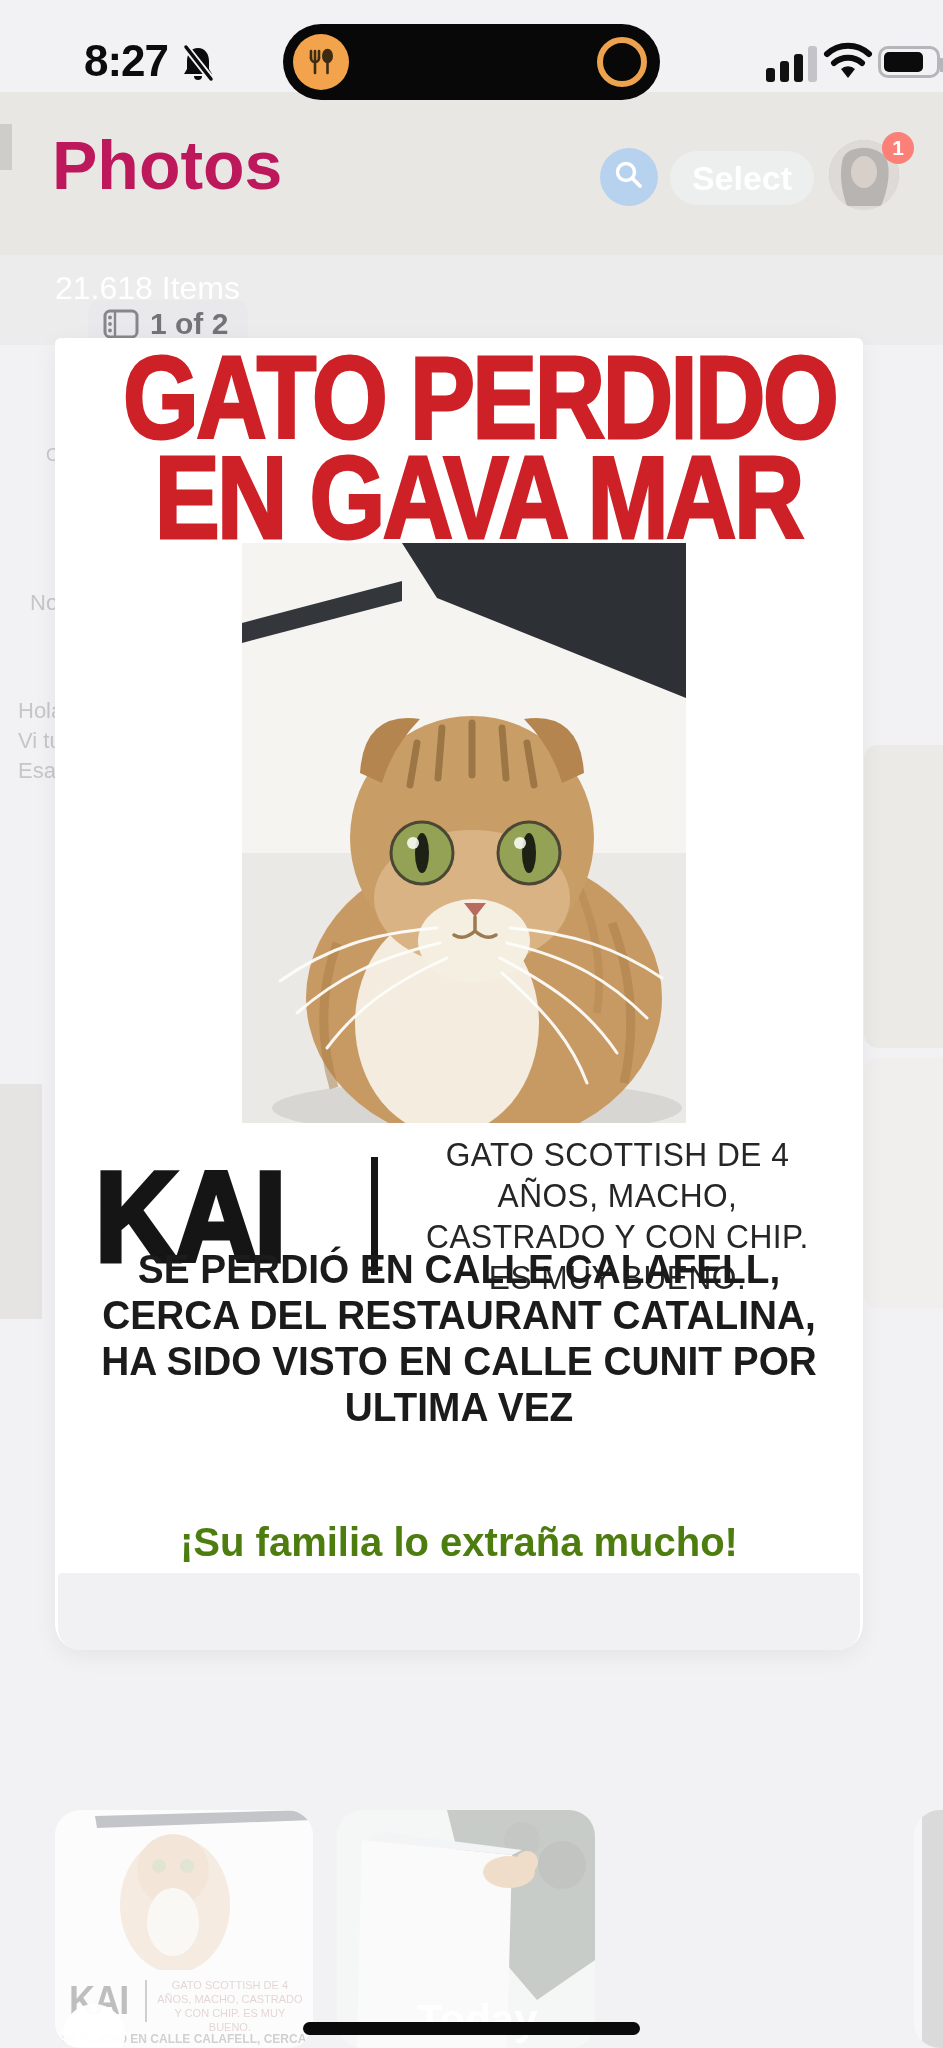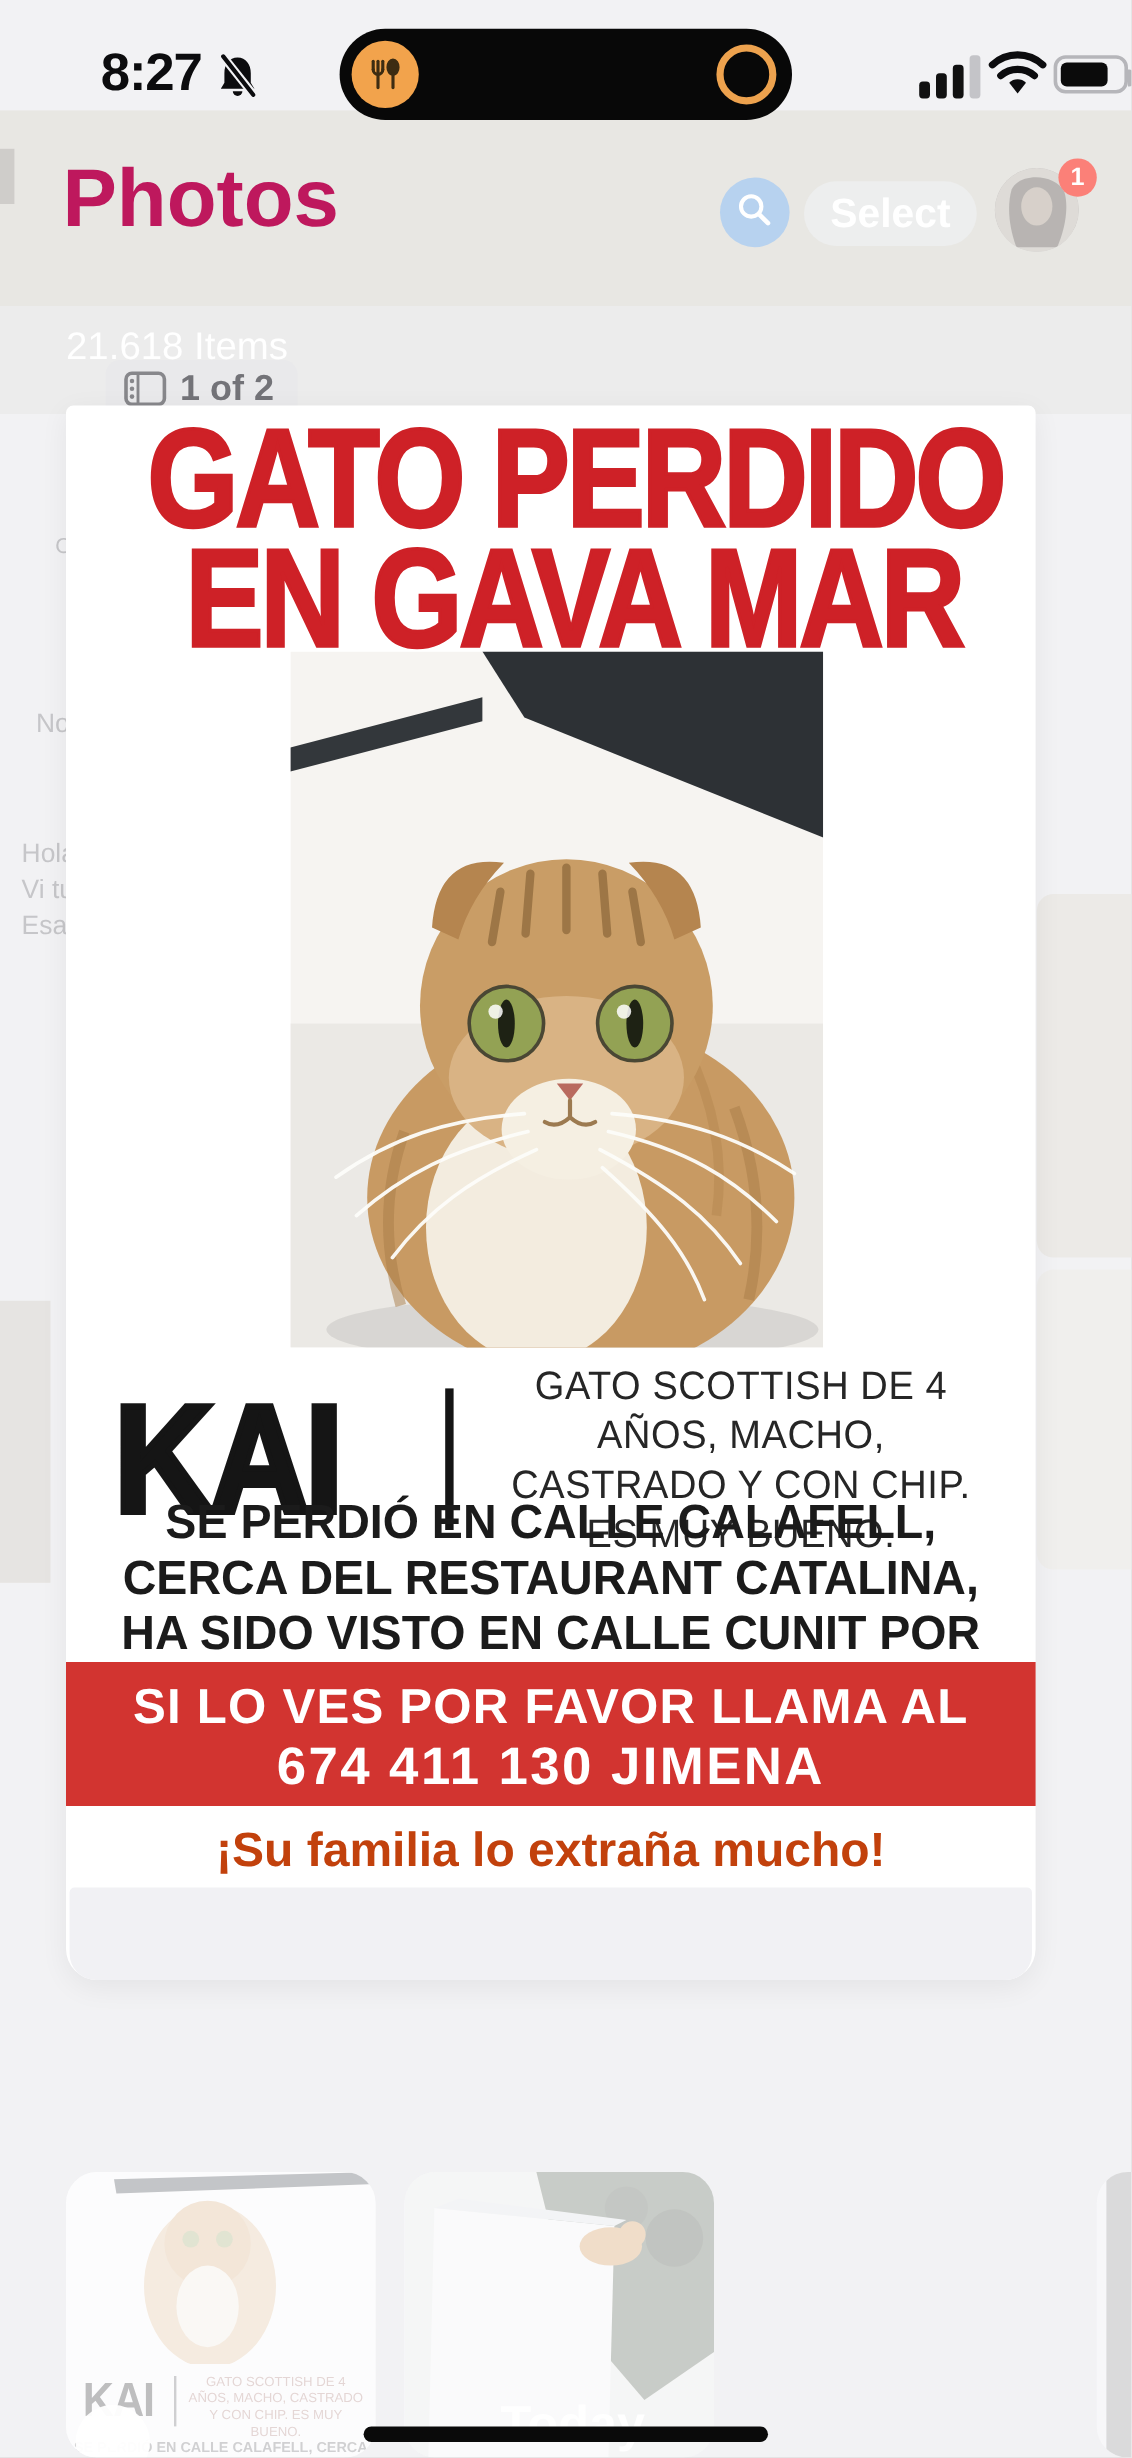--- a/index.html
+++ b/index.html
@@ -68,21 +68,21 @@
   .kai-div { width:7px; height:118px; background:#151515; margin-left:68px; }
   .kai-desc { width:460px; margin-left:22px; text-align:center; color:#262626;
     font-size:33px; line-height:41px; font-weight:400; letter-spacing:.5px; transform:scaleX(.96); transform-origin:center; }
   .p-loc { position:absolute; left:14px; top:908px; width:780px; text-align:center;
     color:#1b1b1b; font-size:40px; line-height:46px; font-weight:700; letter-spacing:0; transform:scaleX(.97); transform-origin:center; }
   .p-banner { position:absolute; left:0; top:1047px; width:808px; height:120px; background:#d23430;
     color:#ffffff; text-align:center; font-weight:700; padding-top:12px; }
   .p-banner .b1 { font-size:41px; line-height:50px; letter-spacing:1px; }
   .p-banner .b2 { font-size:44px; line-height:52px; letter-spacing:2px; }
   .p-family { position:absolute; left:0; top:1182px; width:100%; text-align:center;
-    color:#c2410c; font-size:40px; font-weight:700; }
+    color:#4d7c0f; font-size:40px; font-weight:700; }
   .p-footer { position:absolute; left:3px; top:1235px; width:802px; height:77px;
     background:#f1f1f4; border-radius:4px 4px 22px 22px; }
 
   
   .rd-head { left:55px; top:1736px; display:flex; align-items:center; gap:14px; }
   .rd-title { font-size:52px; font-weight:700; color:#cdcdd0; }
   .rd-chev { font-size:56px; font-weight:700; color:#c9c9cc; line-height:40px; margin-top:-6px; }
   .thumb { top:1810px; height:238px; border-radius:26px; background:#fbfbfc; overflow:hidden; }
   .t1 { left:55px; width:258px; }
   .t2 { left:337px; width:258px; }
@@ -254,24 +254,20 @@
     </div>
 
     <div class="kai-row">
       <span class="kai">KAI</span>
       <span class="kai-div"></span>
       <span class="kai-desc">GATO SCOTTISH DE 4 AÑOS, MACHO, CASTRADO Y CON CHIP. ES MUY BUENO.</span>
     </div>
 
     <div class="p-loc">SE PERDIÓ EN CALLE CALAFELL, CERCA DEL RESTAURANT CATALINA, HA SIDO VISTO EN CALLE CUNIT POR ULTIMA VEZ</div>
 
-    <div class="p-banner">
-      <div class="b1">SI LO VES POR FAVOR LLAMA AL</div>
-      <div class="b2">674 411 130 JIMENA</div>
-    </div>
 
     <div class="p-family">¡Su familia lo extraña mucho!</div>
     <div class="p-footer"></div>
   </div>
 
 
   <div class="abs thumb t1">
     <div class="mini scene" style="opacity:.38;">
       <svg width="258" height="160" viewBox="0 0 258 160" style="position:absolute; top:0; left:0;">
         <rect width="258" height="160" fill="#ffffff"></rect>

